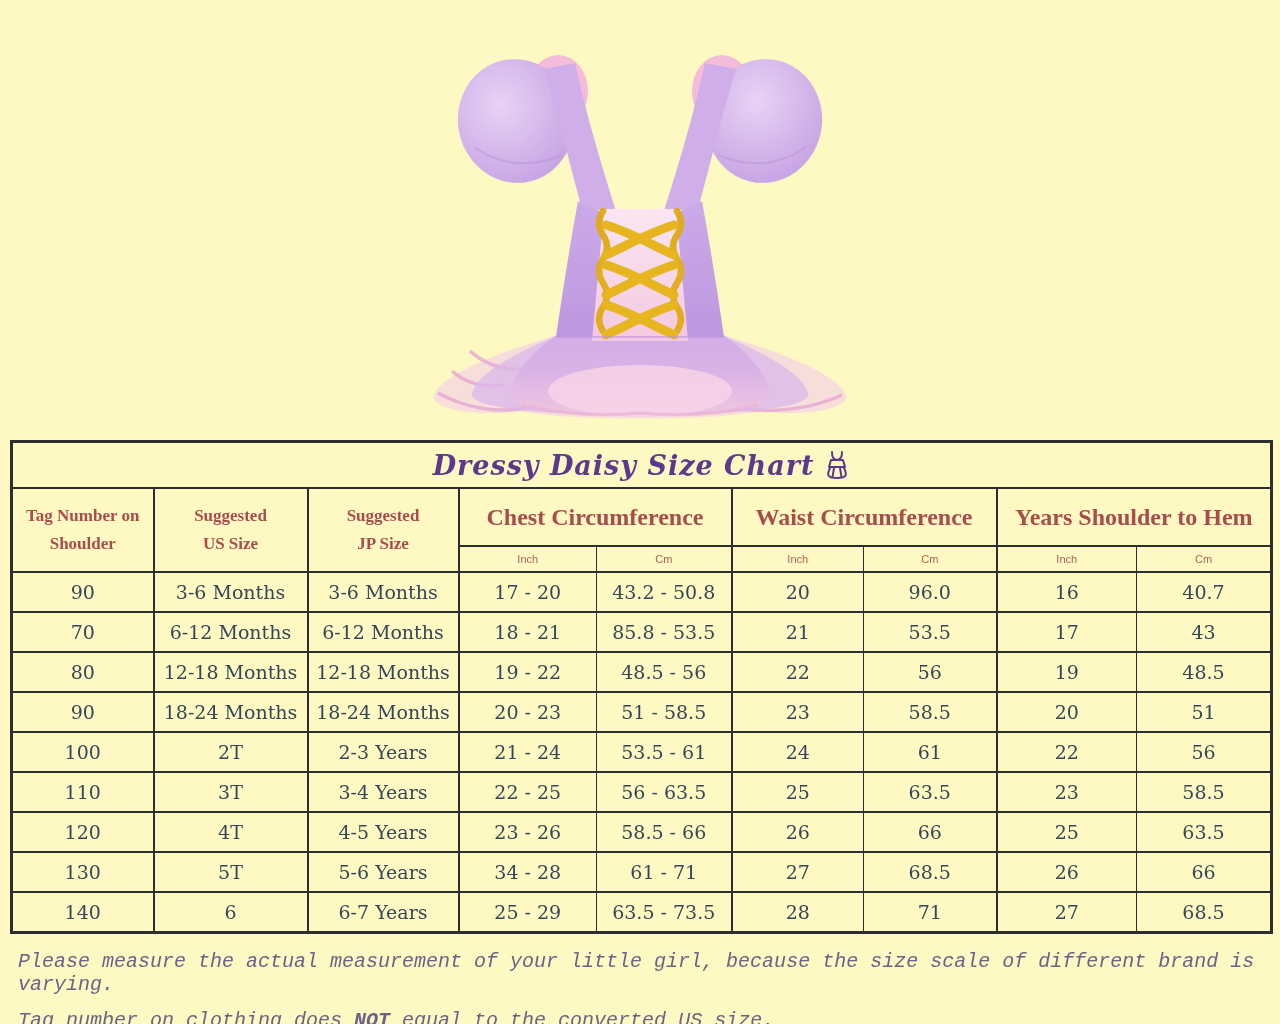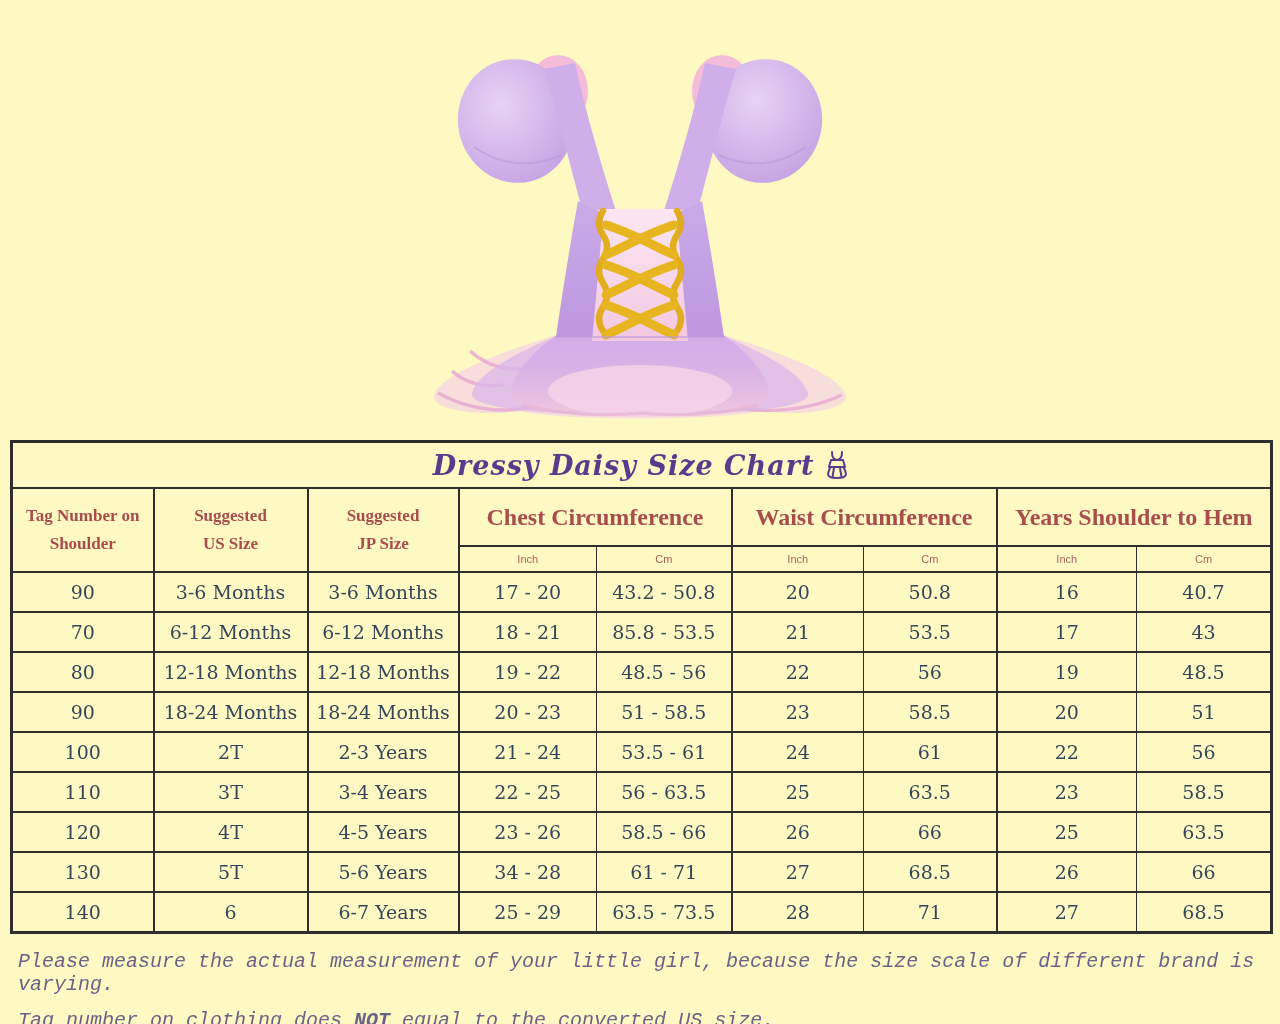--- a/index.html
+++ b/index.html
@@ -186,21 +186,21 @@
       </tr>
     </thead>
     <tbody class="rows">
         <tr>
           <td>90</td>
           <td>3-6 Months</td>
           <td>3-6 Months</td>
           <td>17 - 20</td>
           <td>43.2 - 50.8</td>
           <td>20</td>
-          <td>50.8</td>
+          <td>96.0</td>
           <td>16</td>
           <td>40.7</td>
         </tr>
         <tr>
           <td>70</td>
           <td>6-12 Months</td>
           <td>6-12 Months</td>
           <td>18 - 21</td>
           <td>85.8 - 53.5</td>
           <td>21</td>

